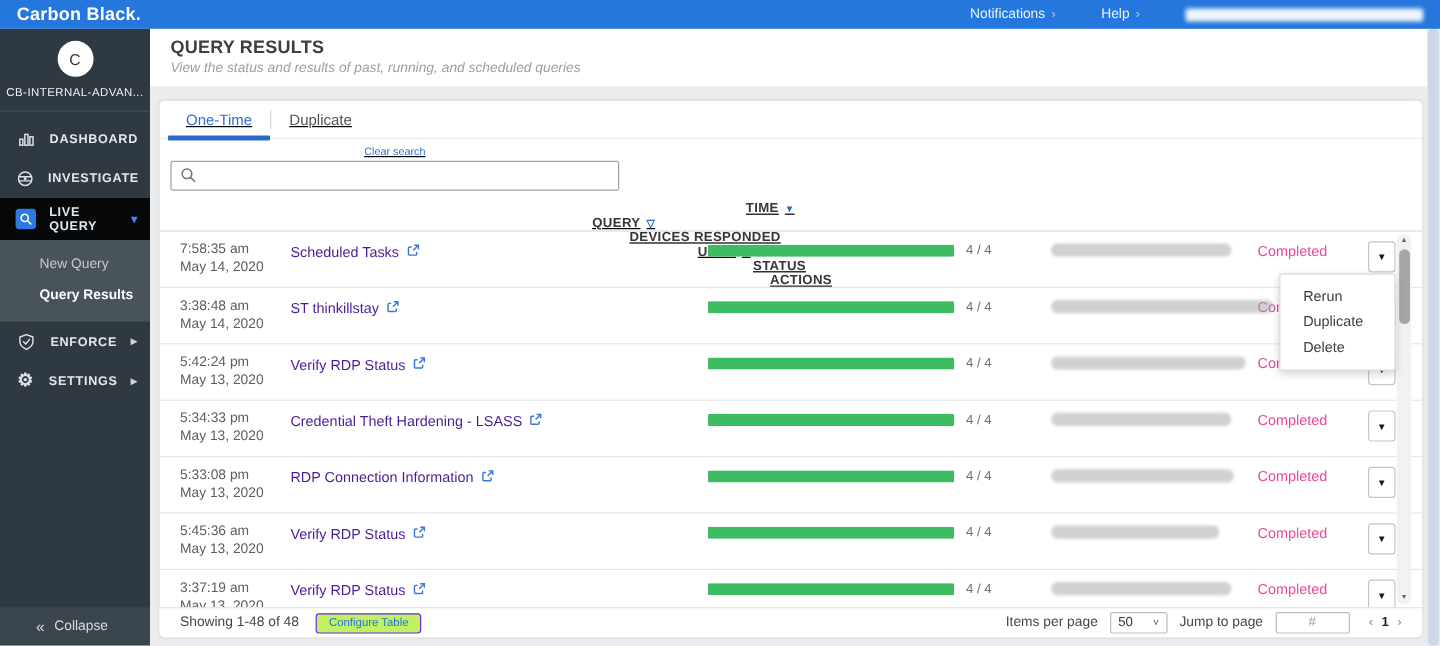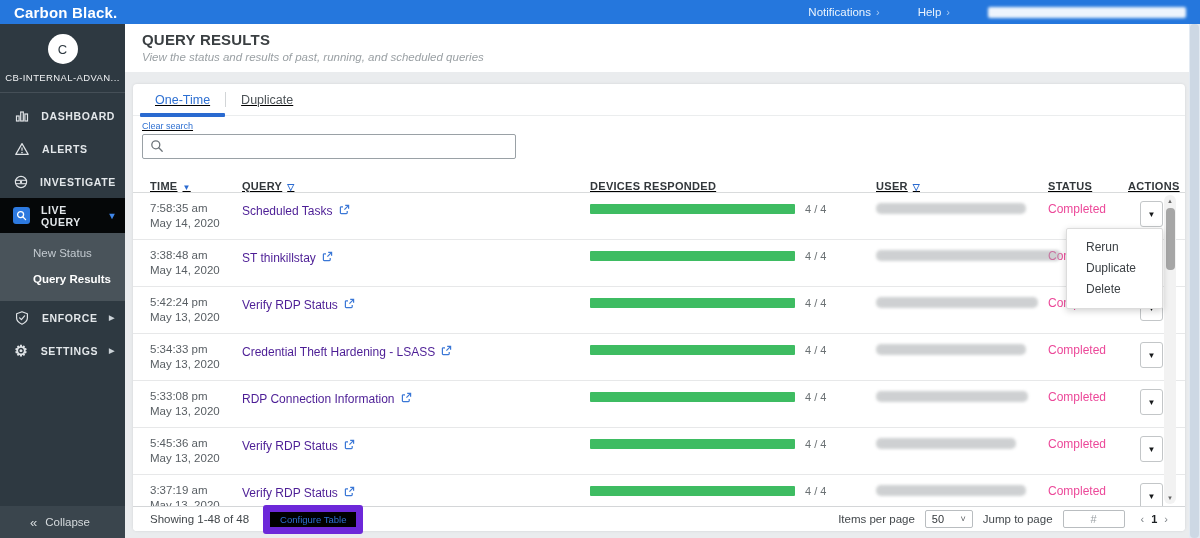--- a/index.html
+++ b/index.html
@@ -44,26 +44,26 @@
   
   .card { position:absolute; left:8px; top:60px; right:15px; bottom:7px; background:#fff; border-radius:4px; box-shadow:0 0 3px rgba(0,0,0,.10);text-decoration:underline; }
 
   .tabs { height:32px; display:flex; padding-left:7px; border-bottom:1px solid #ebedee; }
   .tab { padding:0 15px; display:flex; align-items:center; font-size:12.5px; color:#4c5256; position:relative; cursor:pointer; }
   .tab.active { color:#2e70d2; }
   .tab.active::after { content:""; position:absolute; left:0; right:0; bottom:-2px; height:4px; background:#2a6ad0; border-radius:1px; }
   .tab-divider { width:1px; height:15px; background:#d2d5d7; align-self:center; }
 
   .search-area { width:374px; margin-left:9px; padding-top:5px; }
-  .clear-link { display:block; text-align:left; font-size:9px; color:#2e70d2; cursor:pointer; margin-bottom:3px; }
+  .clear-link { display:block; text-align:center; font-size:9px; color:#2e70d2; cursor:pointer; margin-bottom:3px; }
   .search-box { position:relative; }
   .search-input { width:100%; height:25px; border:1px solid #9aa1a6; border-radius:2px; padding-left:28px; font-size:12px; font-family:"Liberation Sans",sans-serif; color:#3c4145; outline:none; }
   .search-icon-wrap { position:absolute; left:8px; top:5px; }
 
-  .thead { display:flex; height:25px; align-items:flex-end; padding-left:17px; margin-top:9px; border-bottom:1px solid #d9dbdc; font-weight:700; font-size:11px; color:#32373b; letter-spacing:.3px; }
+  .thead { display:flex; height:25px; align-items:center; padding-left:17px; margin-top:9px; border-bottom:1px solid #d9dbdc; font-weight:700; font-size:11px; color:#32373b; letter-spacing:.3px;flex-direction:column; }
   .w-time{width:92px;} .w-query{width:348px;} .w-dev{width:286px;} .w-user{width:172px;} .w-status{width:80px;} .w-actions{flex:1;}
   .sort { margin-left:5px; color:#2a6ad0; }
   .sort.desc { font-size:8px; }
   .sort.outline { font-size:9px; }
 
   .rows { position:absolute; top:109px; bottom:25px; left:0; right:0; overflow:hidden; }
   .trow { display:flex; height:47px; padding-left:17px; padding-top:8px; border-bottom:1px solid #e7e8e9; }
   .cell-time { font-size:11.5px; color:#585e63; line-height:15px; }
   .query-link { font-size:12px; color:#4c1d95; text-decoration:none; display:inline-flex; align-items:center; gap:6px; cursor:pointer; }
   .dev-wrap { display:flex; align-items:center; margin-top:2px; }
@@ -79,21 +79,21 @@
 
   .table-scrollbar { position:absolute; top:111px; bottom:27px; right:9px; width:12px; background:#f2f2f2; border-radius:6px; z-index:4; }
   .ts-arrow { position:absolute; left:0; width:100%; text-align:center; font-size:6px; color:#666; cursor:pointer; }
   .ts-up { top:3px; } .ts-down { bottom:3px; }
   .ts-thumb { position:absolute; top:13px; left:1.5px; width:9px; height:62px; background:#a6a6a6; border-radius:4px; cursor:pointer; }
 
   .action-menu { position:absolute; top:144px; right:22px; width:97px; background:#fff; border:1px solid #dcdcdc; border-radius:2px; box-shadow:0 2px 7px rgba(0,0,0,.18); padding:8px 0; z-index:6; }
   .menu-item { height:21px; line-height:21px; padding-left:19px; font-size:12px; color:#3c4145; cursor:pointer; }
 
   .cfooter { position:absolute; bottom:0; left:0; right:0; height:25px; background:#fff; border-top:1px solid #d4d6d8; border-radius:0 0 4px 4px; display:flex; align-items:center; padding:0 17px; font-size:11.5px; color:#43484c; z-index:7; }
-  .configure-btn { margin-left:14px; font-size:9.5px; color:#2e70d2; background:#000000; border:7px solid #6d28d9; border-radius:3px; padding:2px 10px; cursor:pointer; font-family:"Liberation Sans",sans-serif; }
+  .configure-btn { margin-left:14px; font-size:9.5px; color:#2e70d2; background:#bef264; border:1px solid #6d28d9; border-radius:3px; padding:2px 10px; cursor:pointer; font-family:"Liberation Sans",sans-serif; }
   .foot-right { margin-left:auto; display:flex; align-items:center; gap:10px; }
   .ipp-select { width:48px; height:18px; border:1px solid #b9bdc0; border-radius:2px; display:flex; align-items:center; justify-content:space-between; padding:0 6px; font-size:11px; color:#33383c; cursor:pointer; }
   .ipp-select .caret { font-size:9px; color:#55595c; }
   .jump-input { width:62px; height:18px; border:1px solid #b9bdc0; border-radius:2px; text-align:center; font-size:11px; color:#33383c; outline:none; font-family:"Liberation Sans",sans-serif; }
   .jump-input::placeholder { color:#9aa0a4; }
   .pager { display:flex; align-items:center; gap:7px; margin-left:6px; }
   .pg-chev { color:#7c8287; font-size:11px; cursor:pointer; }
   .pg-num { color:#1d2124; font-weight:700; font-size:11px; }
 </style>
 </head>
@@ -128,30 +128,20 @@
               <rect x="6.7" y="4" width="2.6" height="9"></rect>
               <rect x="10.9" y="6" width="2.6" height="7"></rect>
             </g>
           </svg>
       </span>
       <span>DASHBOARD</span>
     </div>
     <div class="nav-item">
       <span class="ic">
         <svg width="16" height="16" viewBox="0 0 16 16">
-            <path d="M8 2.6 L14.2 13.4 H1.8 Z" fill="none" stroke="#dfe3e6" stroke-width="1.2" stroke-linejoin="round"></path>
-            <line x1="8" y1="6.5" x2="8" y2="9.8" stroke="#dfe3e6" stroke-width="1.2"></line>
-            <circle cx="8" cy="11.6" r=".8" fill="#dfe3e6"></circle>
-          </svg>
-      </span>
-      <span>ALERTS</span>
-    </div>
-    <div class="nav-item">
-      <span class="ic">
-        <svg width="16" height="16" viewBox="0 0 16 16">
             <circle cx="8" cy="8" r="5.6" fill="none" stroke="#dfe3e6" stroke-width="1.2"></circle>
             <line x1="2.8" y1="6.3" x2="13.2" y2="6.3" stroke="#dfe3e6" stroke-width="1.1"></line>
             <line x1="2.8" y1="9.7" x2="13.2" y2="9.7" stroke="#dfe3e6" stroke-width="1.1"></line>
             <circle cx="8" cy="8" r="1.2" fill="#dfe3e6"></circle>
           </svg>
       </span>
       <span>INVESTIGATE</span>
     </div>
     <div class="nav-item active">
       <span class="ic">
@@ -159,21 +149,21 @@
             <svg width="11" height="11" viewBox="0 0 11 11">
               <circle cx="4.6" cy="4.6" r="3" fill="none" stroke="#ffffff" stroke-width="1.3"></circle>
               <line x1="7" y1="7" x2="9.6" y2="9.6" stroke="#ffffff" stroke-width="1.3" stroke-linecap="round"></line>
             </svg>
           </span>
       </span>
       <span>LIVE QUERY</span>
       <span class="arrow">▾</span>
     </div>
     <div class="submenu">
-      <div class="submenu-item">New Status</div>
+      <div class="submenu-item">New Query</div>
       <div class="submenu-item active">Query Results</div>
     </div>
     <div class="nav-item">
       <span class="ic">
         <svg width="16" height="16" viewBox="0 0 16 16">
             <path d="M8 1.8 L13.4 3.8 V8 C13.4 11.6 8 14.2 8 14.2 S2.6 11.6 2.6 8 V3.8 Z" fill="none" stroke="#dfe3e6" stroke-width="1.2" stroke-linejoin="round"></path>
             <path d="M5.6 7.8 L7.4 9.6 L10.6 5.8" fill="none" stroke="#dfe3e6" stroke-width="1.2" stroke-linecap="round" stroke-linejoin="round"></path>
           </svg>
       </span>
       <span>ENFORCE</span>

